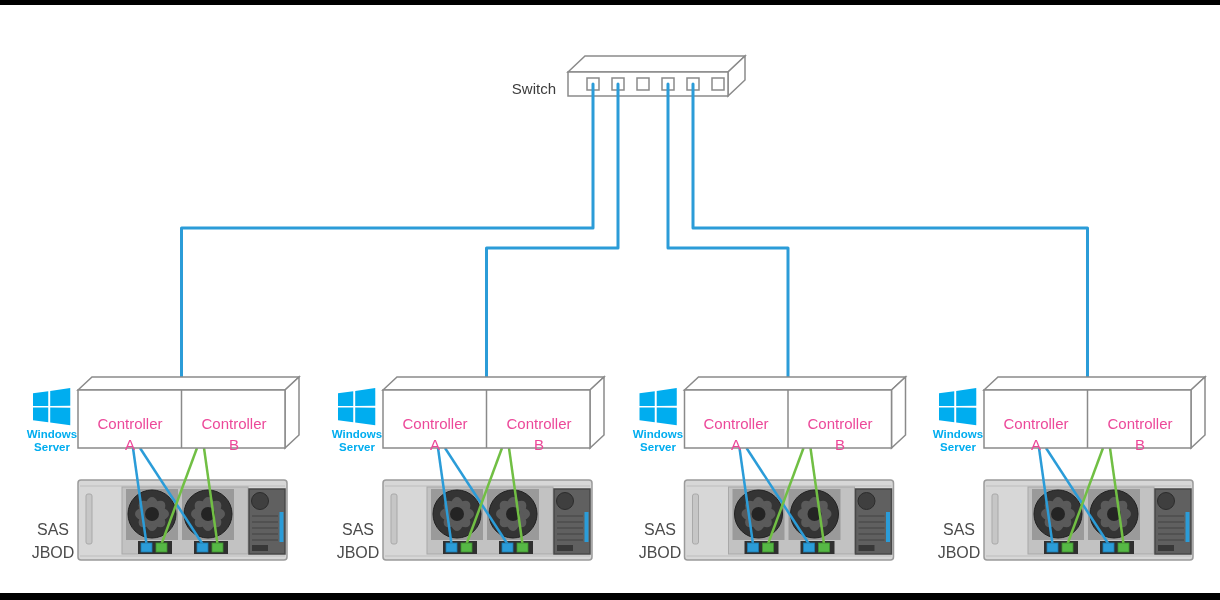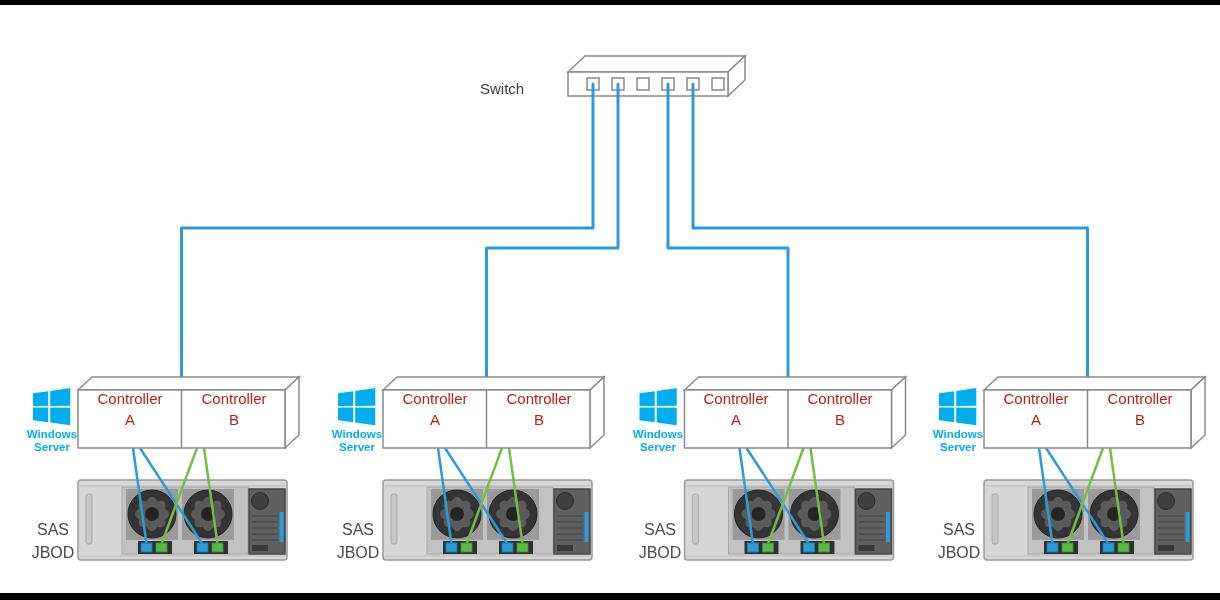--- a/index.html
+++ b/index.html
@@ -3,22 +3,22 @@
 <meta charset="utf-8">
 <style>
   html,body{margin:0;padding:0;background:#ffffff;}
   .stage{position:relative;width:1220px;height:600px;overflow:hidden;background:#ffffff;
          font-family:"Liberation Sans",sans-serif;}
   .bar{position:absolute;left:0;width:1220px;background:#000;}
   .bar.top{top:0;height:5px;}
   .bar.bottom{bottom:0;height:7px;}
   svg{position:absolute;left:0;top:0;}
   .lbl{position:absolute;text-align:center;color:#3f3f3f;}
-  .switch-lbl{left:480px;top:80px;width:76px;text-align:left;font-size:15px;color:#3c3c3c;}
-  .ctrl{width:104px;top:388px;font-size:15px;line-height:21px;color:#b91c1c;}
+  .switch-lbl{left:480px;top:80px;width:76px;text-align:right;font-size:15px;color:#3c3c3c;}
+  .ctrl{width:104px;top:413px;font-size:15px;line-height:21px;color:#ec4899;}
   .win{width:64px;top:428px;font-size:11.5px;font-weight:bold;line-height:13px;color:#00adef;}
   .sas{width:66px;top:518px;font-size:16px;line-height:23px;color:#4b4b4b;}
   
   .face{fill:#ffffff;stroke:#8a8a8a;stroke-width:1.5;}
   .edgeline{stroke:#8a8a8a;stroke-width:1.5;}
   .route{fill:none;stroke:#2b9cd8;stroke-width:3;stroke-linejoin:round;stroke-linecap:round;}
   .cblue{stroke:#2b9cd8;stroke-width:2.5;}
   .cgreen{stroke:#71bf44;stroke-width:2.5;}
 </style>
 </head>

